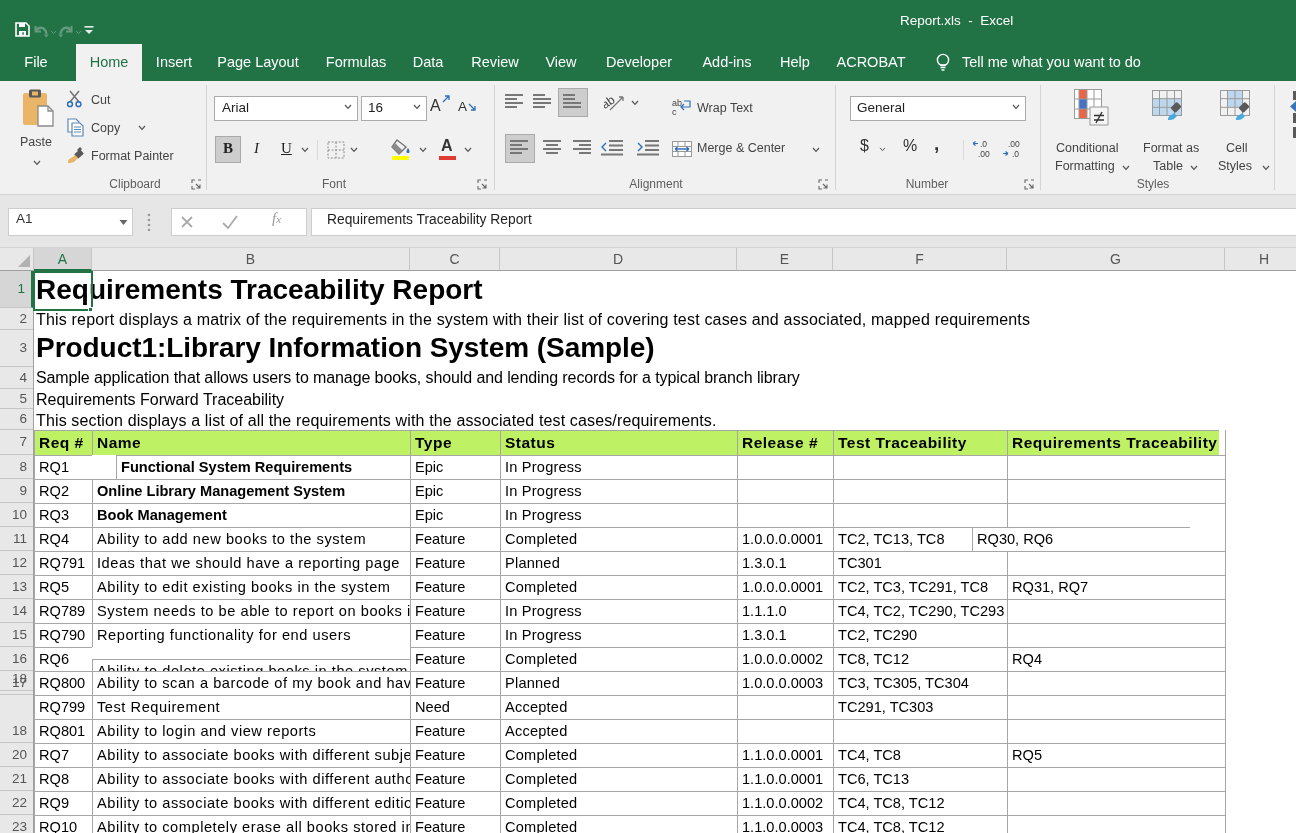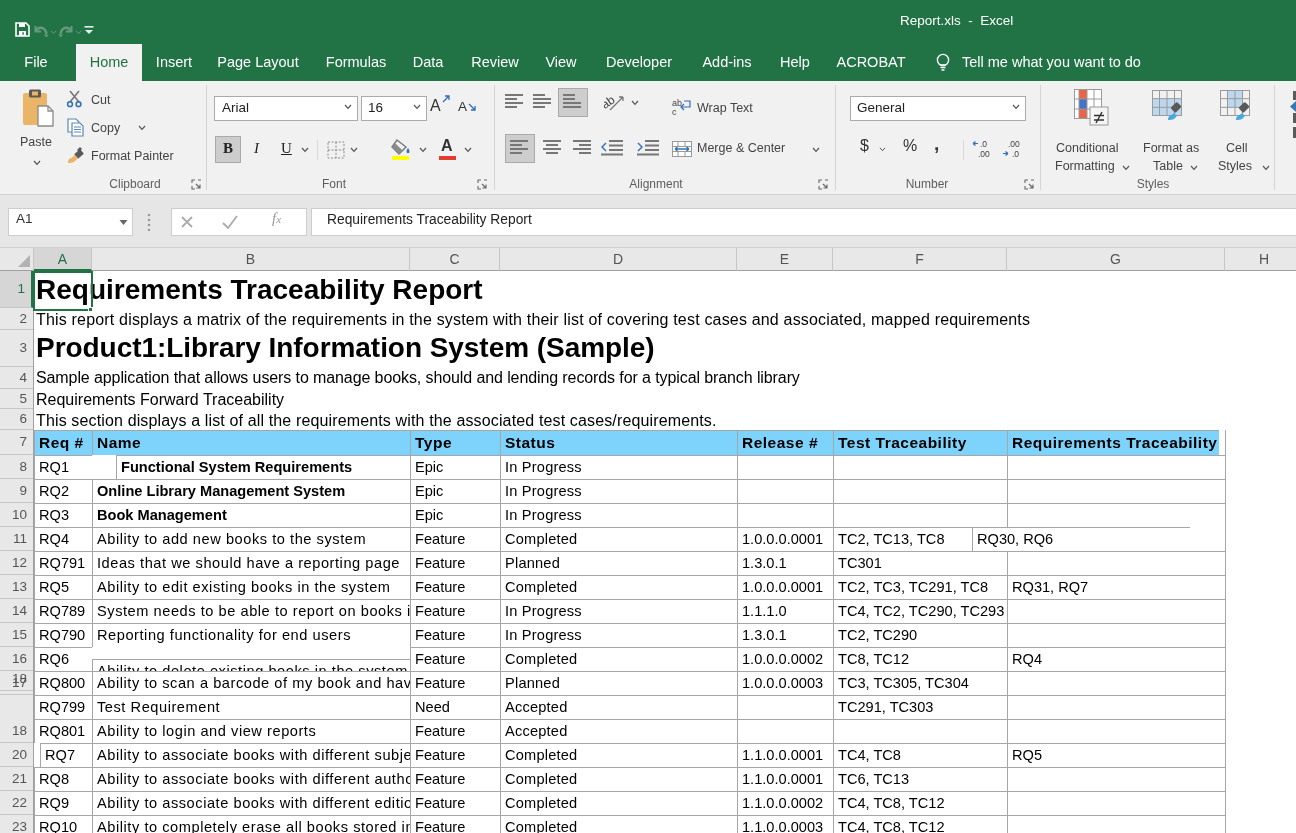--- a/index.html
+++ b/index.html
@@ -14,21 +14,21 @@
 .btxt{position:absolute;font-size:12.5px;color:#444;white-space:nowrap;}
 .combo{position:absolute;background:#fff;border:1px solid #ababab;}
 .selbtn{position:absolute;background:#cdcdcd;}
 .fbar{left:0;top:195px;width:1296px;height:53px;background:#e6e6e6;border-bottom:1px solid #d2d2d2;}
 .wbox{position:absolute;background:#fff;border:1px solid #cdcdcd;}
 .colhdr{left:0;top:248px;width:1296px;height:23px;background:#e8e8e8;}
 .chd{position:absolute;top:248px;height:23px;line-height:22px;text-align:center;font-size:14px;color:#555;border-right:1px solid #c6c6c6;border-bottom:1px solid #a0a0a0;}
 .rowhdr{left:0;top:271px;width:34px;height:562px;background:#e8e8e8;border-right:1px solid #a0a0a0;}
 .rhd{position:absolute;left:0;width:33px;text-align:right;padding-right:6px;font-size:13.5px;color:#555;border-bottom:1px solid #c6c6c6;}
 .tc{position:absolute;font-size:14.6px;color:#000;white-space:nowrap;overflow:hidden;padding:0 0 0 4px;border-left:1px solid #a6a6a6;border-top:1px solid #a6a6a6;background:#fff;}
-.th{background:#7dd3fc;font-weight:bold;}
+.th{background:#bef264;font-weight:bold;}
 svg{display:block;}
 </style></head><body>
 <div class="ab titlebar"></div>
 <svg class="ab" style="left:15px;top:22px" width="15" height="15" viewBox="0 0 15 15">
 <path d="M1 1 h10 l3 3 v10 h-13 z" fill="none" stroke="#fff" stroke-width="1.6"></path>
 <rect x="4" y="9" width="7" height="5" fill="#fff"></rect>
 <rect x="4" y="1" width="6" height="4" fill="#fff"></rect>
 <rect x="7.4" y="10.2" width="1.4" height="2.6" fill="#217346"></rect>
 </svg>
 <svg class="ab" style="left:34px;top:24px" width="15" height="14" viewBox="0 0 15 14">
@@ -495,21 +495,21 @@
 <div class="tc" style="left:737px;top:695px;width:96px;height:24px;line-height:23px;"></div>
 <div class="tc" style="left:833px;top:695px;width:174px;height:24px;line-height:23px;">TC291, TC303</div>
 <div class="tc" style="left:1007px;top:695px;width:218px;height:24px;line-height:23px;"></div>
 <div class="tc" style="left:34px;top:719px;width:58px;height:24px;line-height:23px;">RQ801</div>
 <div class="tc" style="left:92px;top:719px;width:318px;height:24px;line-height:23px;letter-spacing:0.55px;">Ability to login and view reports</div>
 <div class="tc" style="left:410px;top:719px;width:90px;height:24px;line-height:23px;">Feature</div>
 <div class="tc" style="left:500px;top:719px;width:237px;height:24px;line-height:23px;letter-spacing:0.2px;">Accepted</div>
 <div class="tc" style="left:737px;top:719px;width:96px;height:24px;line-height:23px;"></div>
 <div class="tc" style="left:833px;top:719px;width:174px;height:24px;line-height:23px;"></div>
 <div class="tc" style="left:1007px;top:719px;width:218px;height:24px;line-height:23px;"></div>
-<div class="tc" style="left:40px;top:743px;width:58px;height:24px;line-height:23px;">RQ7</div>
+<div class="tc" style="left:34px;top:743px;width:58px;height:24px;line-height:23px;">RQ7</div>
 <div class="tc" style="left:92px;top:743px;width:318px;height:24px;line-height:23px;letter-spacing:0.55px;">Ability to associate books with different subjects</div>
 <div class="tc" style="left:410px;top:743px;width:90px;height:24px;line-height:23px;">Feature</div>
 <div class="tc" style="left:500px;top:743px;width:237px;height:24px;line-height:23px;letter-spacing:0.2px;">Completed</div>
 <div class="tc" style="left:737px;top:743px;width:96px;height:24px;line-height:23px;">1.1.0.0.0001</div>
 <div class="tc" style="left:833px;top:743px;width:174px;height:24px;line-height:23px;">TC4, TC8</div>
 <div class="tc" style="left:1007px;top:743px;width:218px;height:24px;line-height:23px;">RQ5</div>
 <div class="tc" style="left:34px;top:767px;width:58px;height:24px;line-height:23px;">RQ8</div>
 <div class="tc" style="left:92px;top:767px;width:318px;height:24px;line-height:23px;letter-spacing:0.55px;">Ability to associate books with different authors</div>
 <div class="tc" style="left:410px;top:767px;width:90px;height:24px;line-height:23px;">Feature</div>
 <div class="tc" style="left:500px;top:767px;width:237px;height:24px;line-height:23px;letter-spacing:0.2px;">Completed</div>

